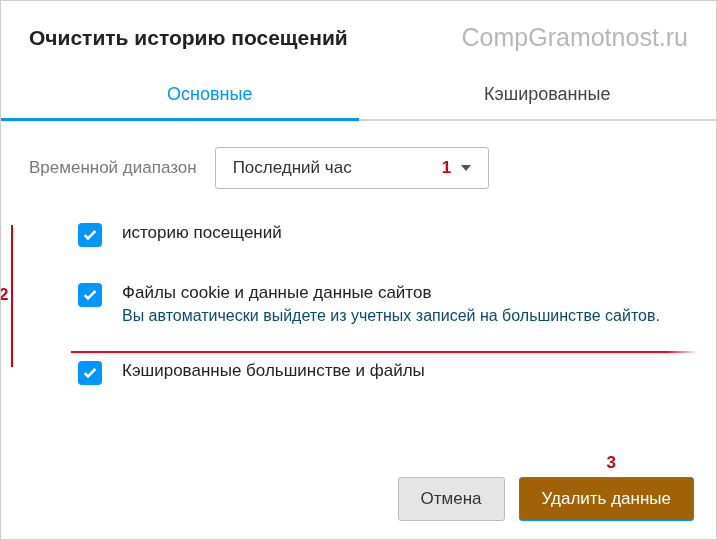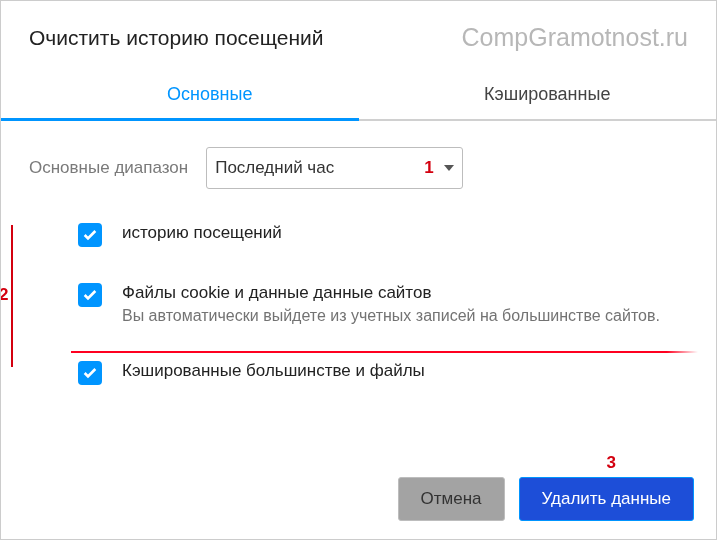--- a/index.html
+++ b/index.html
@@ -13,21 +13,21 @@
     }
     .header {
       padding: 22px 28px 18px 28px;
       display: flex;
       justify-content: space-between;
       align-items: center;
     }
     .dialog-title {
       font-size: 21px;
       color: #222;
-      font-weight: 400;
+      font-weight: 700;
     }
     .watermark {
       color: #b7b7b7;
       font-size: 25px;
       font-weight: 400;
     }
     .tabs {
       display: flex;
       border-bottom: 2px solid #d0d0d0;
       position: relative;
@@ -65,21 +65,21 @@
       gap: 18px;
       margin-bottom: 34px;
     }
     .time-label {
       color: #7a7a7a;
       font-size: 17px;
     }
     .select-box {
       border: 1px solid #bdbdbd;
       border-radius: 3px;
-      padding: 10px 8px;
+      padding: 10px 17px;
       display: flex;
       align-items: center;
       gap: 90px;
       cursor: pointer;
       font-size: 17px;
       color: #333;
       background: #fff;
     }
     .annotation-red {
       color: #d3000f;
@@ -138,21 +138,21 @@
       display: flex;
       flex-direction: column;
       gap: 4px;
     }
     .option-label {
       font-size: 17px;
       color: #222;
     }
     .option-sub {
       font-size: 16px;
-      color: #737373;
+      color: #0c4a6e;
     }
     .red-underline {
       position: absolute;
       left: 42px;
       right: -10px;
       height: 2px;
       background: linear-gradient(to right, #ff0020, #ff0020 95%, transparent);
       top: 128px;
     }
     .footer {
@@ -170,46 +170,46 @@
       color: #d3000f;
       font-weight: 700;
       font-size: 17px;
     }
     .btn {
       padding: 11px 22px;
       font-size: 17px;
       border-radius: 3px;
       cursor: pointer;
       border: 1px solid #bdbdbd;
-      background: #a3a3a3;
+      background: #e5e5e5;
       color: #333;
     }
     .btn.primary {
-      background: #1d4ed8;
+      background: #a16207;
       border-color: #0095ff;
       color: #fff;
     }
   </style>
 </head>
 <body>
 
 <div class="header">
   <div class="dialog-title">Очистить историю посещений</div>
   <div class="watermark">CompGramotnost.ru</div>
 </div>
 
 <div class="tabs">
   <div class="tab active">Основные</div>
   <div class="tab inactive">Кэшированные</div>
   <div class="tab-underline"></div>
 </div>
 
 <div class="body-area">
   <div class="time-row">
-    <div class="time-label">Основные диапазон</div>
+    <div class="time-label">Временной диапазон</div>
     <div class="select-box">
       <span>Последний час</span>
       <span style="display:flex;align-items:center;gap:6px;">
         <span class="annotation-red">1</span>
         <span class="chevron"></span>
       </span>
     </div>
   </div>
 
   <div class="options">

